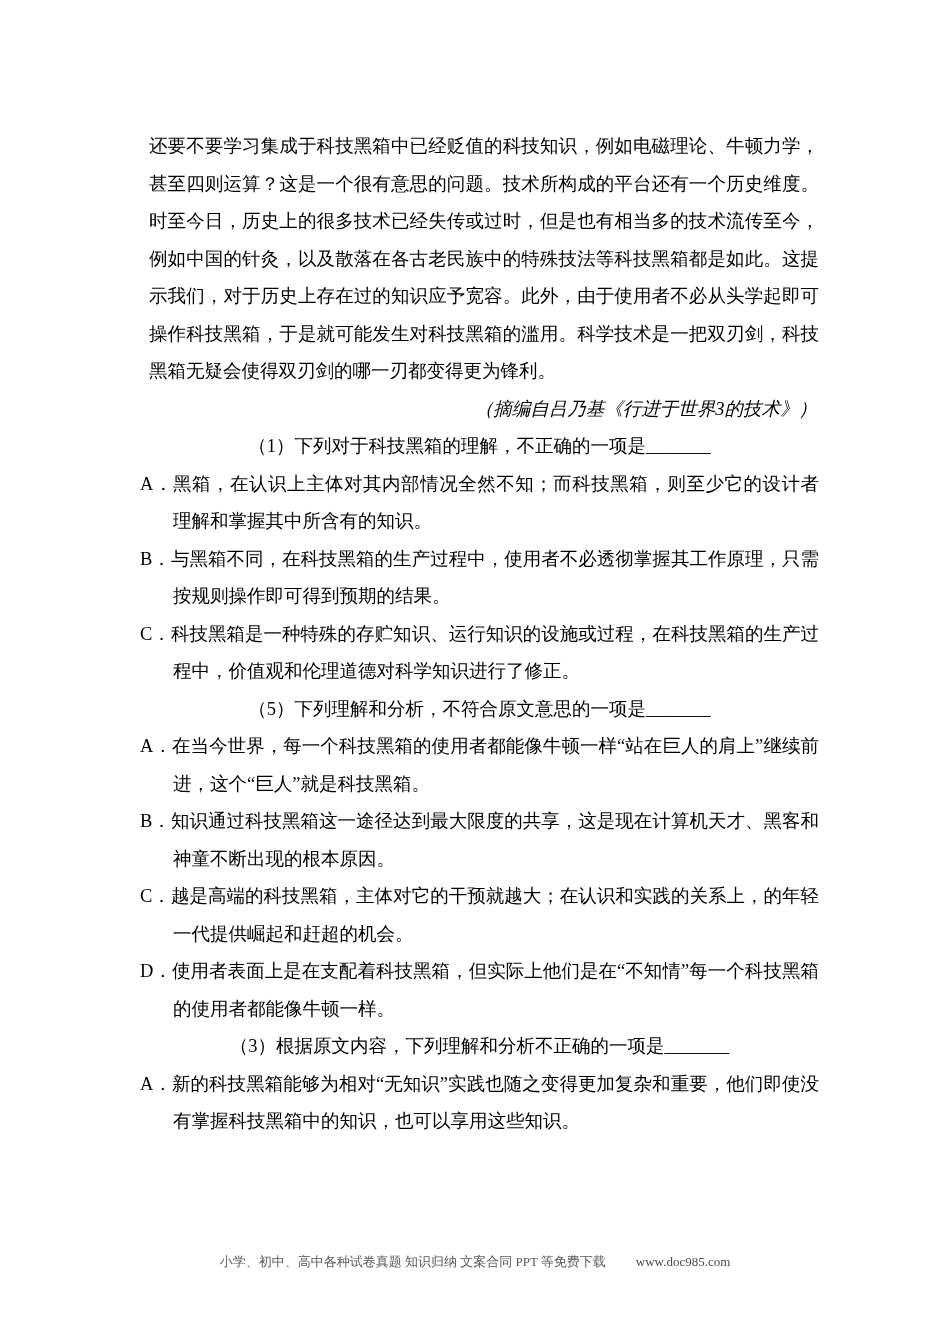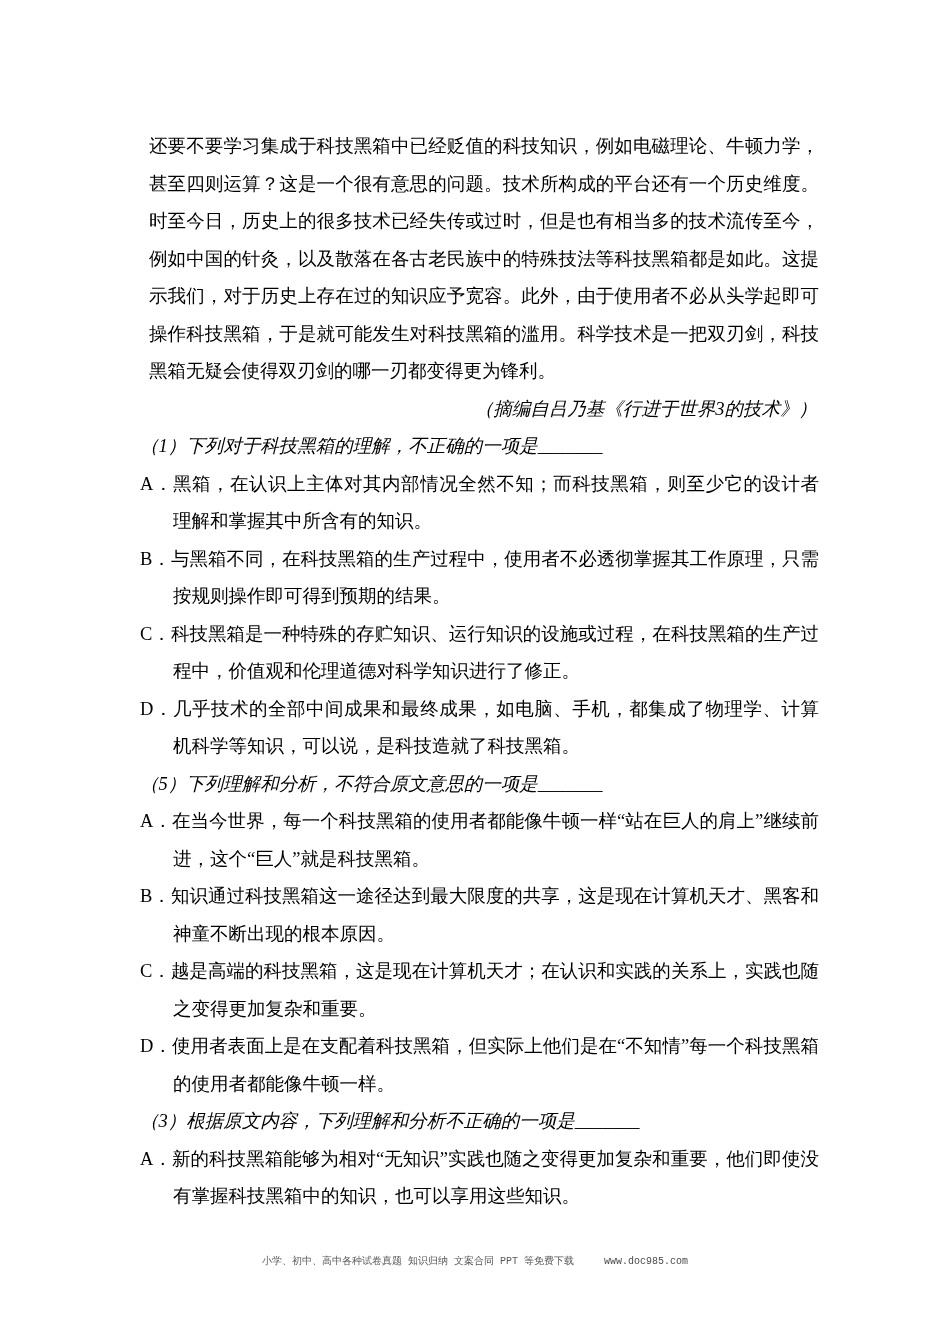--- a/index.html
+++ b/index.html
@@ -26,39 +26,37 @@
     text-align: justify;
     padding-left: 9px;
   }
   .attribution {
     text-align: right;
     padding-right: 2px;
     font-style: italic;
   }
   .question-block { }
   .stem {
-    text-align: left;
-    font-style: italic;
+    text-align: center;
   }
   .option {
     text-align: justify;
     padding-left: 33px;
     text-indent: -33px;
   }
   .opt-label { }
   .footer {
     position: absolute;
     top: 1236px;
     left: 0;
     width: 100%;
     text-align: center;
-    font-size: 10px;
+    font-size: 13px;
     line-height: 20px;
     color: #595959;
-    font-family: Liberation Mono, monospace;
   }
   .footer .footer-url {
     margin-left: 30px;
     color: #4a4a4a;
     cursor: pointer;
   }
 </style>
 </head>
 <body>
 
@@ -73,35 +71,32 @@
       <div class="stem">（1）下列对于科技黑箱的理解，不正确的一项是_______</div>
       <div class="option">
         <span class="opt-label">A．</span><span class="opt-text">黑箱，在认识上主体对其内部情况全然不知；而科技黑箱，则至少它的设计者理解和掌握其中所含有的知识。</span>
       </div>
       <div class="option">
         <span class="opt-label">B．</span><span class="opt-text">与黑箱不同，在科技黑箱的生产过程中，使用者不必透彻掌握其工作原理，只需按规则操作即可得到预期的结果。</span>
       </div>
       <div class="option">
         <span class="opt-label">C．</span><span class="opt-text">科技黑箱是一种特殊的存贮知识、运行知识的设施或过程，在科技黑箱的生产过程中，价值观和伦理道德对科学知识进行了修正。</span>
       </div>
-      <div class="option">
-        <span class="opt-label">D．</span><span class="opt-text">几乎技术的全部中间成果和最终成果，如电脑、手机，都集成了物理学、计算机科学等知识，可以说，是科技造就了科技黑箱。</span>
-      </div>
     </div>
 
     <div class="question-block">
       <div class="stem">（5）下列理解和分析，不符合原文意思的一项是_______</div>
       <div class="option">
         <span class="opt-label">A．</span><span class="opt-text">在当今世界，每一个科技黑箱的使用者都能像牛顿一样“站在巨人的肩上”继续前进，这个“巨人”就是科技黑箱。</span>
       </div>
       <div class="option">
         <span class="opt-label">B．</span><span class="opt-text">知识通过科技黑箱这一途径达到最大限度的共享，这是现在计算机天才、黑客和神童不断出现的根本原因。</span>
       </div>
       <div class="option">
-        <span class="opt-label">C．</span><span class="opt-text">越是高端的科技黑箱，这是现在计算机天才；在认识和实践的关系上，实践也随之变得更加复杂和重要。</span>
+        <span class="opt-label">C．</span><span class="opt-text">越是高端的科技黑箱，主体对它的干预就越大；在认识和实践的关系上，的年轻一代提供崛起和赶超的机会。</span>
       </div>
       <div class="option">
         <span class="opt-label">D．</span><span class="opt-text">使用者表面上是在支配着科技黑箱，但实际上他们是在“不知情”每一个科技黑箱的使用者都能像牛顿一样。</span>
       </div>
     </div>
 
     <div class="question-block">
       <div class="stem">（3）根据原文内容，下列理解和分析不正确的一项是_______</div>
       <div class="option">
         <span class="opt-label">A．</span><span class="opt-text">新的科技黑箱能够为相对“无知识”实践也随之变得更加复杂和重要，他们即使没有掌握科技黑箱中的知识，也可以享用这些知识。</span>

